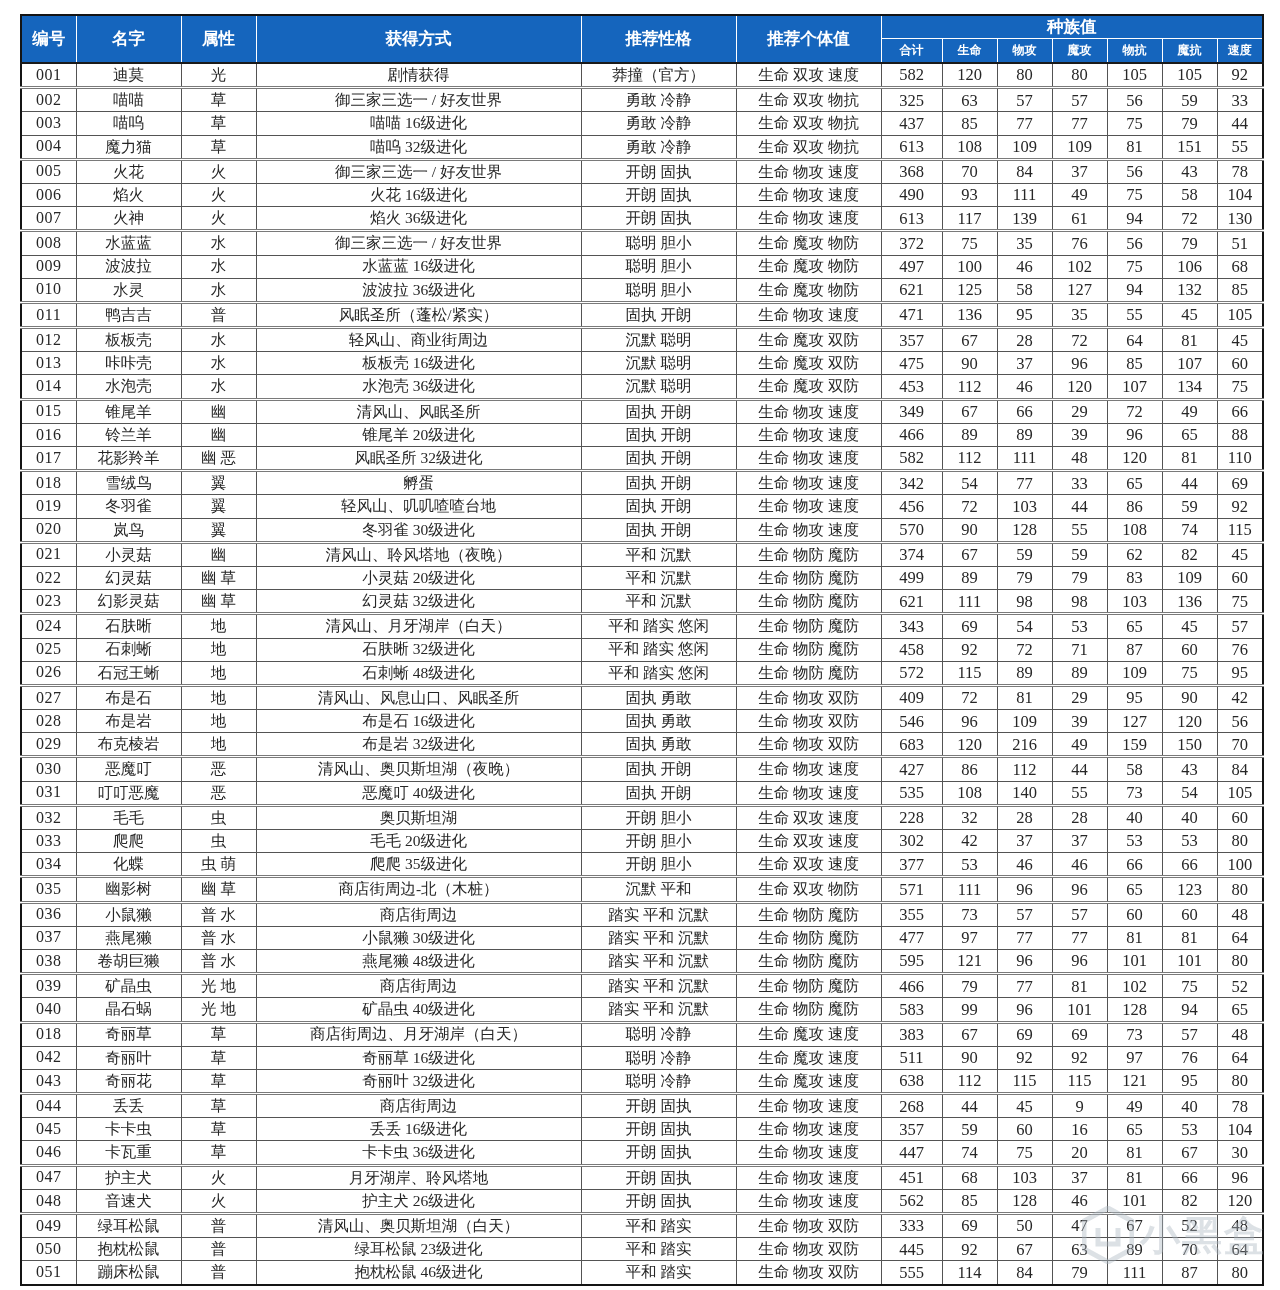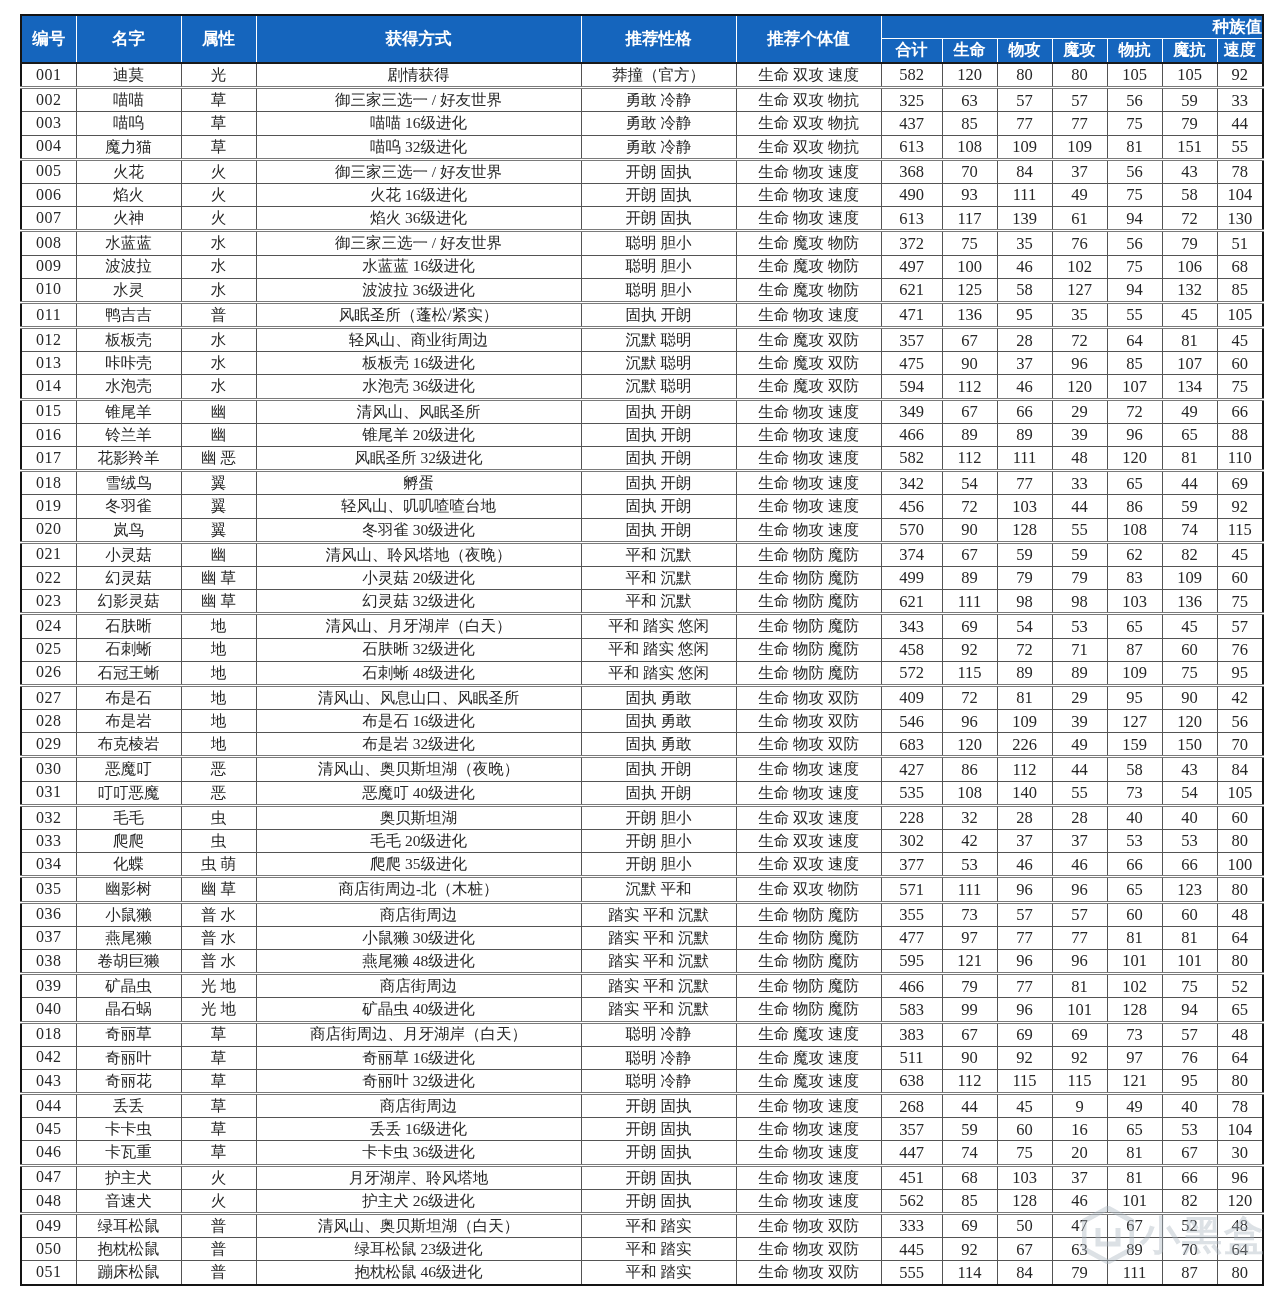--- a/index.html
+++ b/index.html
@@ -5,23 +5,23 @@
   html,body{margin:0;padding:0;background:#ffffff;}
   body{width:1280px;height:1290px;position:relative;overflow:hidden;
        font-family:"Liberation Serif","DejaVu Serif",serif;color:#262626;}
   .table-wrap{position:absolute;left:20px;top:14px;}
   table{border-collapse:collapse;table-layout:fixed;width:1242px;
         border:2.5px solid #141414;}
   thead th{background:#1565bd;color:#ffffff;
            font-family:"Liberation Sans","DejaVu Sans",sans-serif;
            font-weight:bold;font-size:16.5px;padding:0;
            border:1.5px solid #ffffff;border-bottom:2px solid #1a1a1a;}
-  thead th.grp{height:22px;border-bottom:1.5px solid #ffffff;text-align:right;}
+  thead th.grp{height:22px;border-bottom:1.5px solid #ffffff;}
   thead th.main{height:46px;margin-left:44px;}
-  thead th.sub{height:23px;font-size:16px;}
+  thead th.sub{height:23px;font-size:12px;}
   tbody td{border:1px solid #545454;text-align:center;height:22.2px;
            padding:0 2px;font-size:15.5px;line-height:1.05;
            white-space:nowrap;overflow:hidden;}
   tbody td.num{font-size:16px;letter-spacing:.5px;text-align:center;}
   tbody td.stat{font-size:16.5px;}
   tbody tr.gs td{border-top:3px double #7a7a7a;}
   .watermark{position:absolute;left:1082px;top:1206px;display:flex;
              align-items:center;gap:6px;opacity:.42;pointer-events:none;
              color:#aeb8c2;z-index:5;}
   .watermark .wm-text{font-family:"Liberation Sans","DejaVu Sans",sans-serif;
@@ -263,21 +263,21 @@
     <td class="stat">107</td>
     <td class="stat">60</td>
   </tr>
         <tr>
     <td class="num">014</td>
     <td>水泡壳</td>
     <td>水</td>
     <td>水泡壳 36级进化</td>
     <td>沉默 聪明</td>
     <td>生命 魔攻 双防</td>
-    <td class="stat">594</td>
+    <td class="stat">453</td>
     <td class="stat">112</td>
     <td class="stat">46</td>
     <td class="stat">120</td>
     <td class="stat">107</td>
     <td class="stat">134</td>
     <td class="stat">75</td>
   </tr>
         <tr class="gs">
     <td class="num">015</td>
     <td>锥尾羊</td>
@@ -490,21 +490,21 @@
   </tr>
         <tr>
     <td class="num">029</td>
     <td>布克棱岩</td>
     <td>地</td>
     <td>布是岩 32级进化</td>
     <td>固执 勇敢</td>
     <td>生命 物攻 双防</td>
     <td class="stat">683</td>
     <td class="stat">120</td>
-    <td class="stat">226</td>
+    <td class="stat">216</td>
     <td class="stat">49</td>
     <td class="stat">159</td>
     <td class="stat">150</td>
     <td class="stat">70</td>
   </tr>
         <tr class="gs">
     <td class="num">030</td>
     <td>恶魔叮</td>
     <td>恶</td>
     <td>清风山、奥贝斯坦湖（夜晚）</td>

